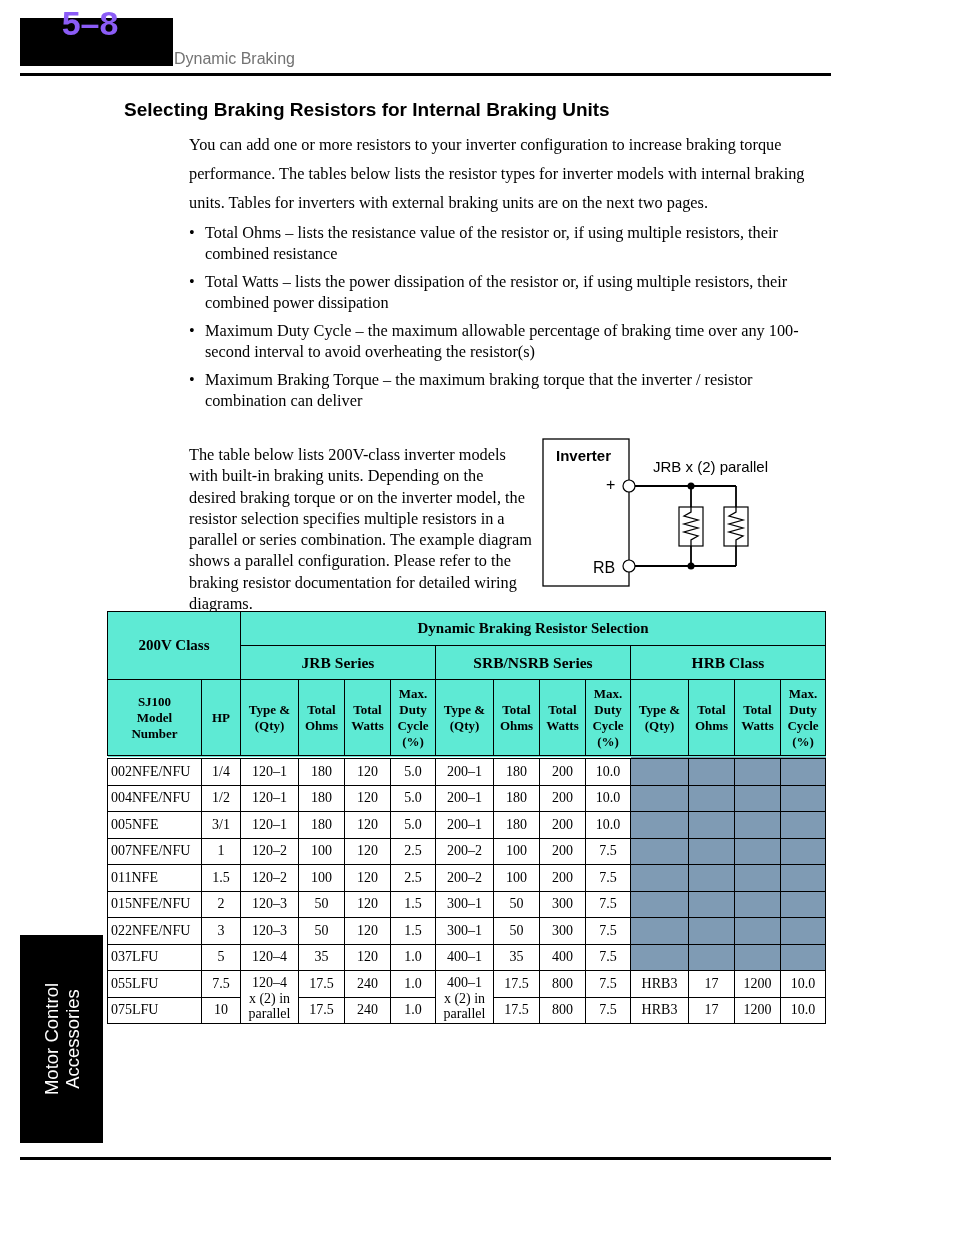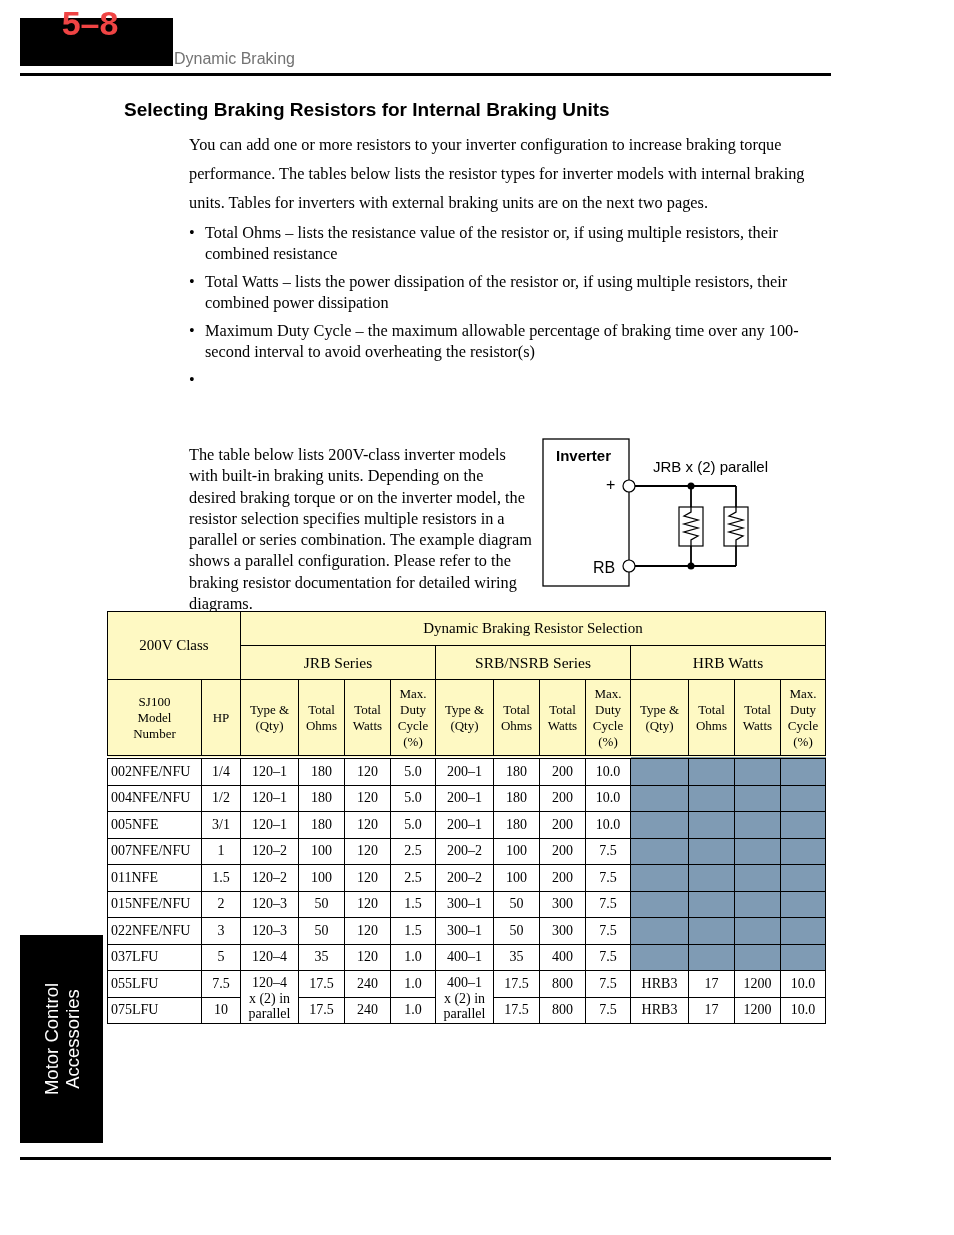--- a/index.html
+++ b/index.html
@@ -1,38 +1,38 @@
 <!DOCTYPE html>
 <html><head>
 <meta charset="utf-8">
 <style>
   html, body { margin:0; padding:0; background:#fff; }
   body { width:954px; height:1235px; position:relative; overflow:hidden; }
   .serif { font-family: "Liberation Serif", "DejaVu Serif", serif; }
   .sans { font-family: "Liberation Sans", "DejaVu Sans", sans-serif; }
 
   #page-num-box { position:absolute; left:20px; top:18px; width:153px; height:48px; background:#000; }
-  #page-num { position:absolute; left:0; width:180px; top:0; height:48px; line-height:46px; text-align:center; color:#ef4444; font-size:34px; font-weight:bold; }
+  #page-num { position:absolute; left:0; width:180px; top:0; height:48px; line-height:46px; text-align:center; color:#8b5cf6; font-size:34px; font-weight:bold; }
   #section-name { position:absolute; left:174px; top:50px; font-size:16px; color:#737373; }
   #top-rule { position:absolute; left:20px; top:73px; width:811px; height:3px; background:#000; }
 
   #heading { position:absolute; left:124px; top:99px; font-size:19px; font-weight:bold; color:#000;text-align:right; }
 
   #intro { position:absolute; left:189px; top:130px; width:625px; font-size:16.3px; line-height:29px; color:#000; }
   ul#bullets { position:absolute; left:189px; top:222px; width:625px; margin:0; padding:0; list-style:none; font-size:16.3px; line-height:21px; }
   ul#bullets li { position:relative; padding-left:16px; margin-bottom:7px; }
   ul#bullets li .dot { position:absolute; left:0; top:0; }
 
   #para2 { position:absolute; left:189px; top:428px; width:345px; font-size:16.3px; line-height:21.3px;margin-top:16px; }
 
   #diagram { position:absolute; left:530px; top:430px; width:280px; height:170px; }
 
   table#brk { position:absolute; left:107px; top:611px; border-collapse:collapse; font-size:14px; color:#000; }
   #brk td, #brk th { border:1.3px solid #000; padding:0; text-align:center; }
-  #brk th { background:#fef9c3; font-weight:normal; }
+  #brk th { background:#5eead4; font-weight:bold; }
   #brk .h1 { height:33px; font-size:15px; }
   #brk .h2 { height:33px; font-size:15.5px; }
   #brk .h3 { height:75px; font-size:13px; line-height:16px; }
   #brk tbody td { height:25.5px; font-size:14px; }
   #brk td.model { text-align:left; padding-left:3px; }
   #brk td.blank { background:#7f9bb4; }
   #brk td.merged { vertical-align:top; line-height:15.5px; padding-top:4px; }
 
   #side-tab { position:absolute; left:20px; top:935px; width:83px; height:208px; background:#000; }
   #side-text { position:absolute; left:50%; top:50%; transform:translate(-50%,-50%) rotate(-90deg); color:#fff; font-size:18.5px; line-height:21px; text-align:center; white-space:nowrap; }
@@ -46,21 +46,21 @@
 <div id="section-name" class="sans">Dynamic Braking</div>
 <div id="top-rule"></div>
 
 <div id="heading" class="sans">Selecting Braking Resistors for Internal Braking Units</div>
 <div id="intro" class="serif">You can add one or more resistors to your inverter configuration to increase braking torque performance. The tables below lists the resistor types for inverter models with internal braking units. Tables for inverters with external braking units are on the next two pages.</div>
 
 <ul id="bullets" class="serif">
   <li><span class="dot">•</span><span>Total Ohms – lists the resistance value of the resistor or, if using multiple resistors, their combined resistance</span></li>
   <li><span class="dot">•</span><span>Total Watts – lists the power dissipation of the resistor or, if using multiple resistors, their combined power dissipation</span></li>
   <li><span class="dot">•</span><span>Maximum Duty Cycle – the maximum allowable percentage of braking time over any 100-second interval to avoid overheating the resistor(s)</span></li>
-  <li><span class="dot">•</span></li>
+  <li><span class="dot">•</span><span>Maximum Braking Torque – the maximum braking torque that the inverter / resistor combination can deliver</span></li>
 </ul>
 
 <div id="para2" class="serif">The table below lists 200V-class inverter models with built-in braking units. Depending on the desired braking torque or on the inverter model, the resistor selection specifies multiple resistors in a parallel or series combination. The example diagram shows a parallel configuration. Please refer to the braking resistor documentation for detailed wiring diagrams.</div>
 
 <svg id="diagram" viewBox="0 0 280 170">
   <rect x="13" y="9" width="86" height="147" fill="none" stroke="#000" stroke-width="1.3"></rect>
   <text x="26" y="31" font-family="Liberation Sans, sans-serif" font-weight="bold" font-size="15">Inverter</text>
   <text x="76" y="60" font-family="Liberation Sans, sans-serif" font-size="16">+</text>
   <text x="63" y="143" font-family="Liberation Sans, sans-serif" font-size="16">RB</text>
   <text x="123" y="42" font-family="Liberation Sans, sans-serif" font-size="15">JRB x (2) parallel</text>
@@ -104,21 +104,21 @@
       <col style="width:45px">
   </colgroup>
   <thead>
     <tr>
       <th class="h1" colspan="2" rowspan="2">200V Class</th>
       <th class="h1" colspan="12">Dynamic Braking Resistor Selection</th>
     </tr>
     <tr>
       <th class="h2" colspan="4">JRB Series</th>
       <th class="h2" colspan="4">SRB/NSRB Series</th>
-      <th class="h2" colspan="4">HRB Watts</th>
+      <th class="h2" colspan="4">HRB Class</th>
     </tr>
     <tr id="colhead-row">
         <th class="h3">SJ100<br>Model<br>Number</th>
         <th class="h3">HP</th>
         <th class="h3">Type &amp;<br>(Qty)</th>
         <th class="h3">Total<br>Ohms</th>
         <th class="h3">Total<br>Watts</th>
         <th class="h3">Max.<br>Duty<br>Cycle<br>(%)</th>
         <th class="h3">Type &amp;<br>(Qty)</th>
         <th class="h3">Total<br>Ohms</th>

